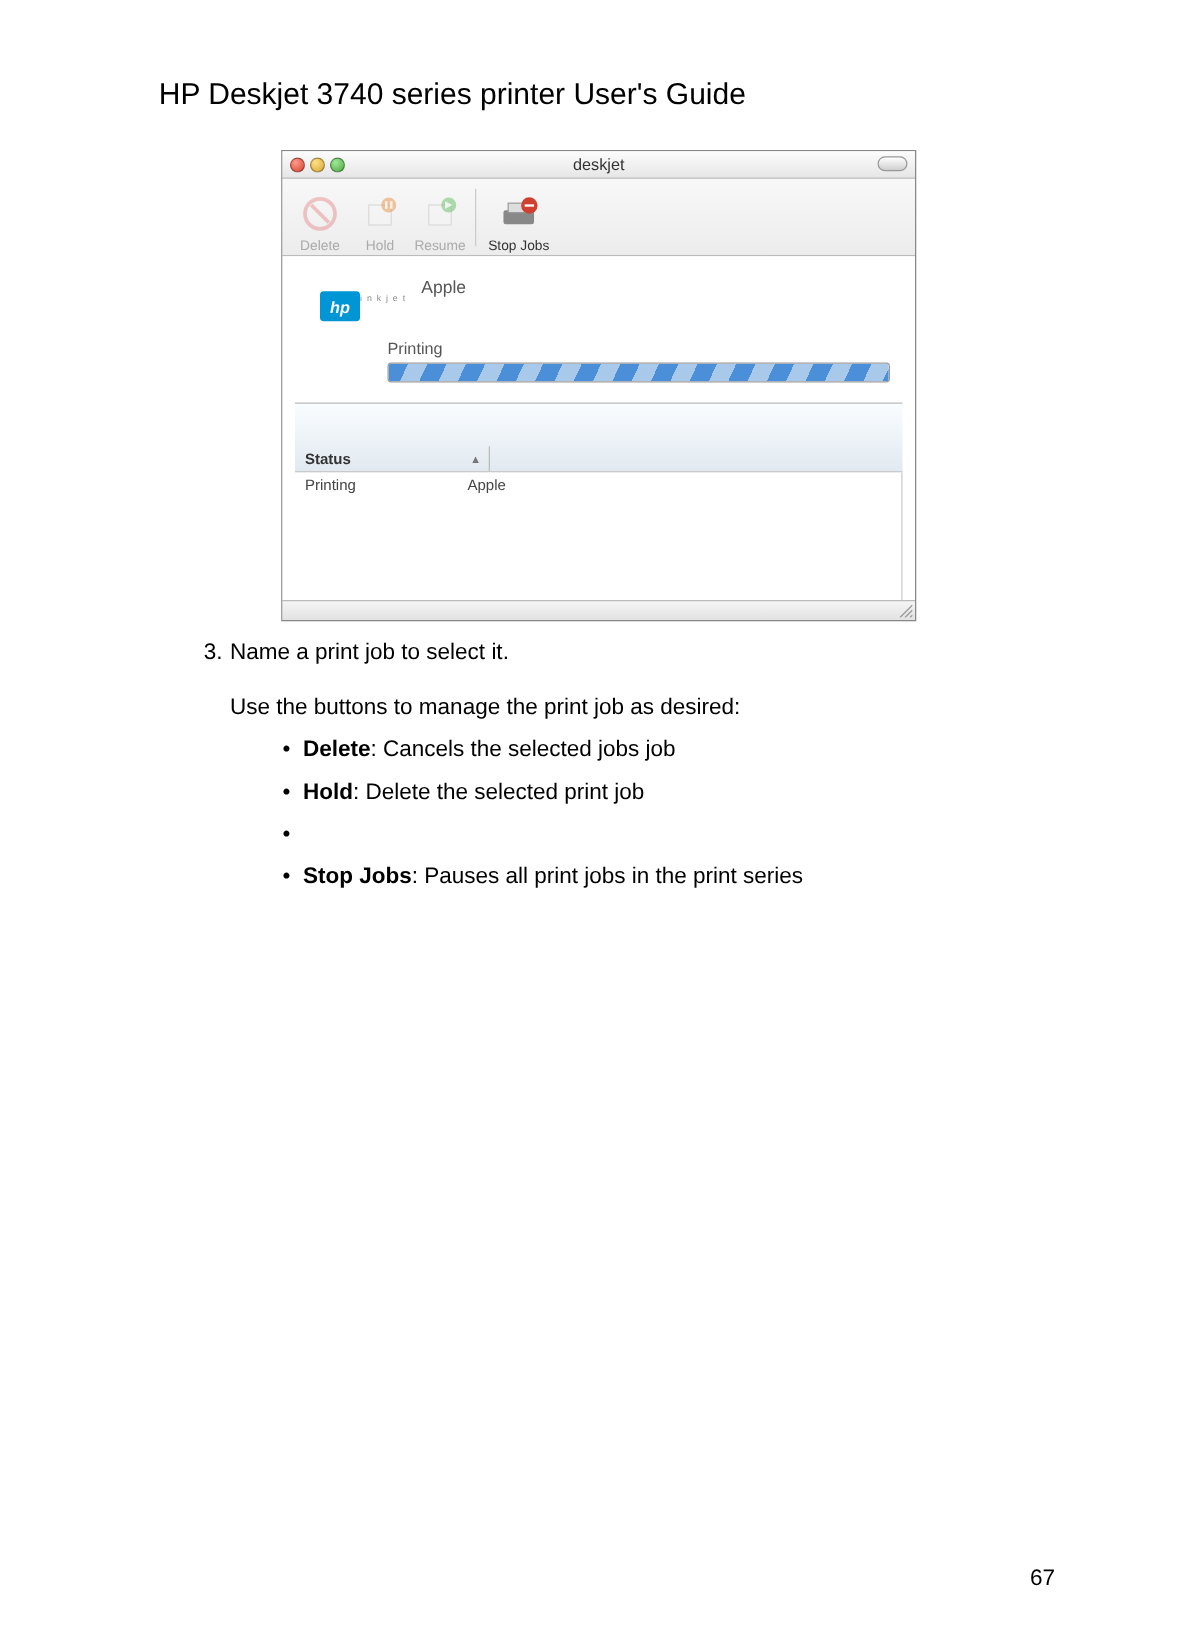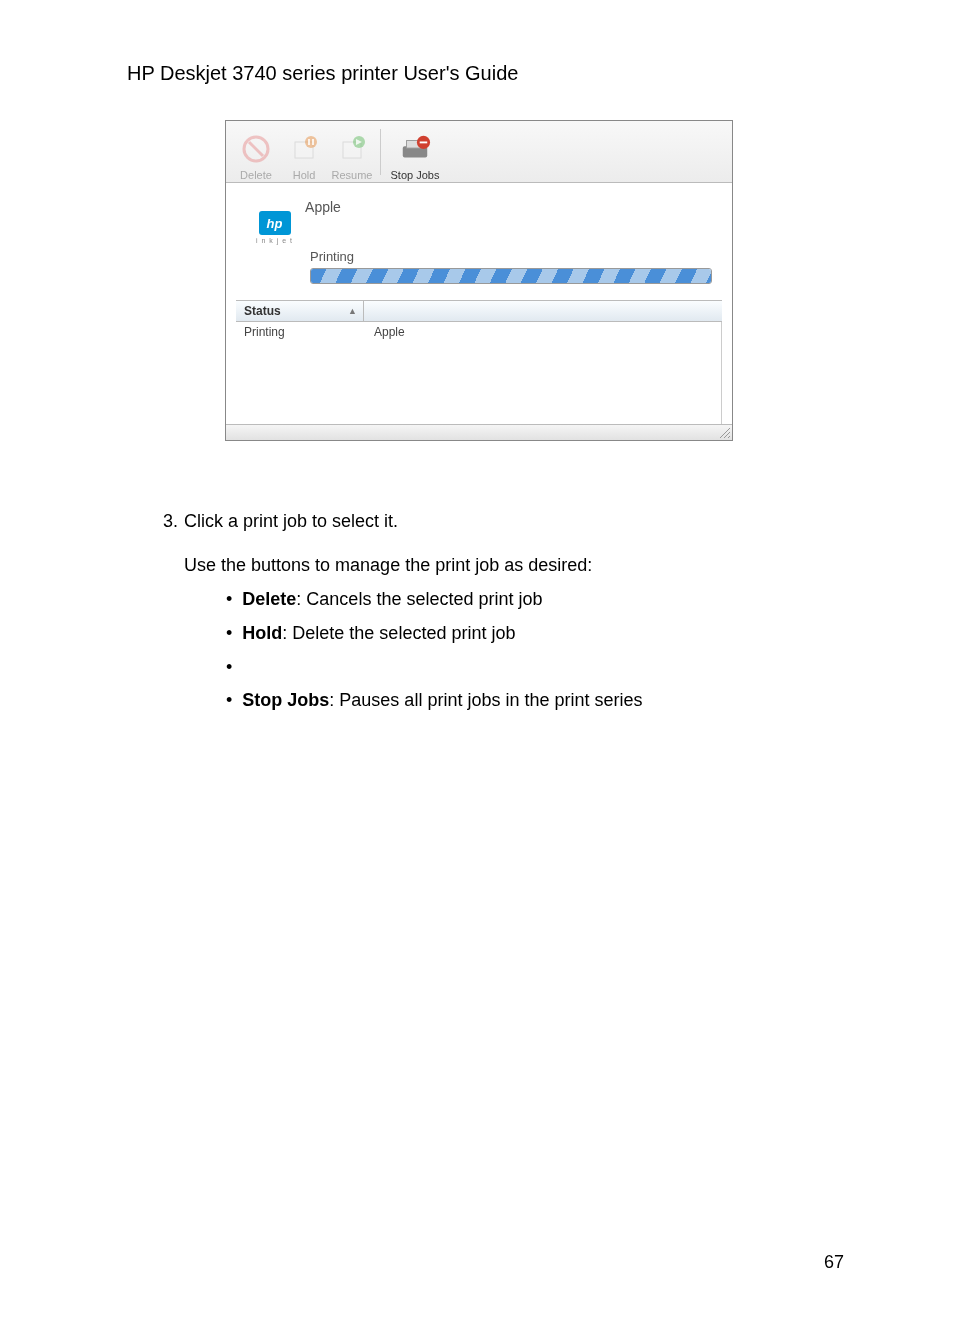--- a/index.html
+++ b/index.html
@@ -8,21 +8,21 @@
       height: 1321px;
       background: #ffffff;
       font-family: Arial, Helvetica, sans-serif;
       color: #000;
       position: relative;
     }
     .page-header {
       position: absolute;
       top: 62px;
       left: 127px;
-      font-size: 20px;
+      font-size: 24px;
       color: #000;
     }
     
     
     .window-container {
       position: absolute;
       top: 120px;
       left: 225px;
       width: 508px;
       border: 1px solid #888;
@@ -130,21 +130,20 @@
       align-items: center;
       justify-content: center;
       color: white;
       font-size: 13px;
       font-style: italic;
       font-weight: bold;
       margin-top: 14px;
     }
     .hp-logo-wrap {
       display: flex;
-      flex-direction: column;
       align-items: center;
     }
     .hp-label {
       font-size: 7px;
       color: #888;
       letter-spacing: 1px;
       margin-top: 2px;
     }
     .job-name {
       font-size: 14px;
@@ -192,21 +191,21 @@
     }
     .th {
       font-size: 12px;
       font-weight: bold;
       color: #333;
       padding: 3px 8px;
       border-right: 1px solid #bbb;
       font-family: "Lucida Grande", Arial, sans-serif;
       position: relative;
     }
-    .th-status { width: 128px; }
+    .th-status { width: 156px; margin-top: 34px; }
     .th-name { flex: 1; border-right: none; }
     .sort-arrow {
       position: absolute;
       right: 6px;
       top: 5px;
       font-size: 9px;
       color: #777;
     }
     .table-body {
       background: #fff;
@@ -288,20 +287,29 @@
       color: #000;
     }
   </style>
 </head>
 <body>
 
 <div class="page-header">HP Deskjet 3740 series printer User's Guide</div>
 
 <div class="window-container">
 
+  <div class="title-bar">
+    <div class="traffic-lights">
+      <div class="traffic-light tl-red"></div>
+      <div class="traffic-light tl-yellow"></div>
+      <div class="traffic-light tl-green"></div>
+    </div>
+    <div class="title-text">deskjet</div>
+    <div class="pill-btn"></div>
+  </div>
 
   <div class="toolbar">
     <div class="toolbar-item">
       <div class="tb-icon">
         <svg width="30" height="30" viewBox="0 0 30 30">
           <circle cx="15" cy="15" r="12" fill="none" stroke="#e89090" stroke-width="3" opacity="0.5"></circle>
           <line x1="8" y1="8" x2="22" y2="22" stroke="#e89090" stroke-width="3" opacity="0.5"></line>
         </svg>
       </div>
       <span>Delete</span>
@@ -377,27 +385,27 @@
       <line x1="2" y1="12" x2="12" y2="2" stroke="#999" stroke-width="1"></line>
       <line x1="6" y1="12" x2="12" y2="6" stroke="#999" stroke-width="1"></line>
       <line x1="10" y1="12" x2="12" y2="10" stroke="#999" stroke-width="1"></line>
     </svg>
   </div>
 </div>
 
 <div class="article">
   <div class="ol-item">
     <div class="ol-num">3.</div>
-    <div>Click a print job to select it.</div>
+    <div>Name a print job to select it.</div>
   </div>
   <div class="sub-text">Use the buttons to manage the print job as desired:</div>
   <div class="bullet-list">
     <div class="bullet-item">
       <span class="bullet-dot">•</span>
-      <span><span class="bold">Delete</span><span>: Cancels the selected print job</span></span>
+      <span><span class="bold">Delete</span><span>: Cancels the selected jobs job</span></span>
     </div>
     <div class="bullet-item">
       <span class="bullet-dot">•</span>
       <span><span class="bold">Hold</span><span>: Delete the selected print job</span></span>
     </div>
     <div class="bullet-item">
       <span class="bullet-dot">•</span>
     </div>
     <div class="bullet-item">
       <span class="bullet-dot">•</span>

